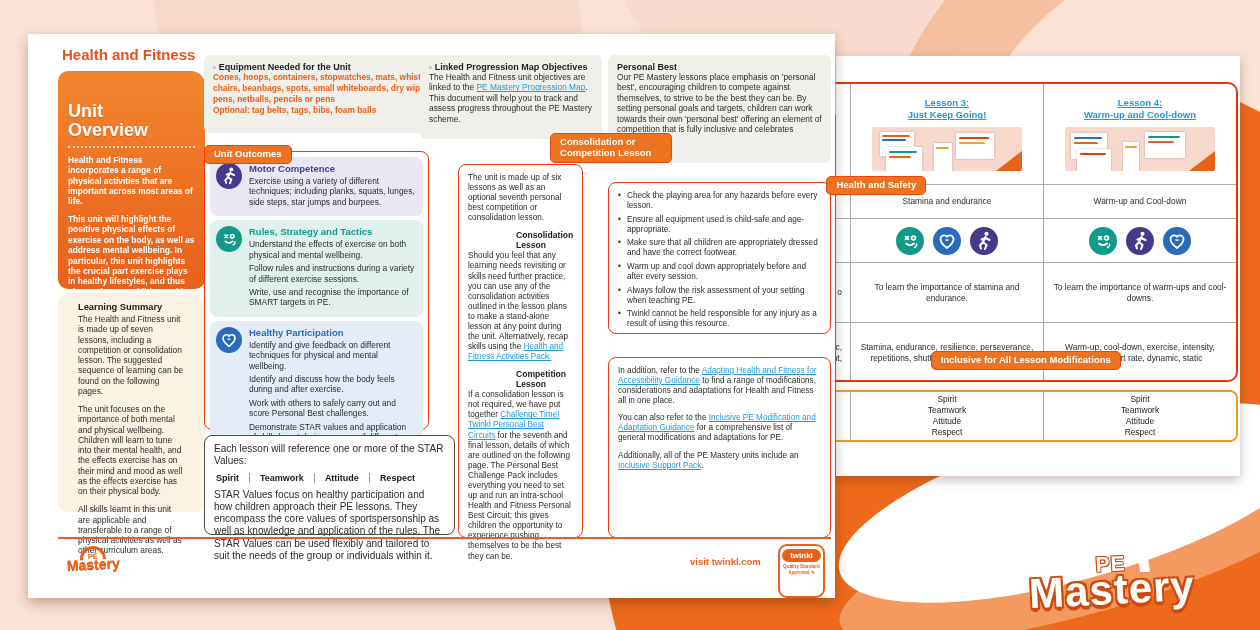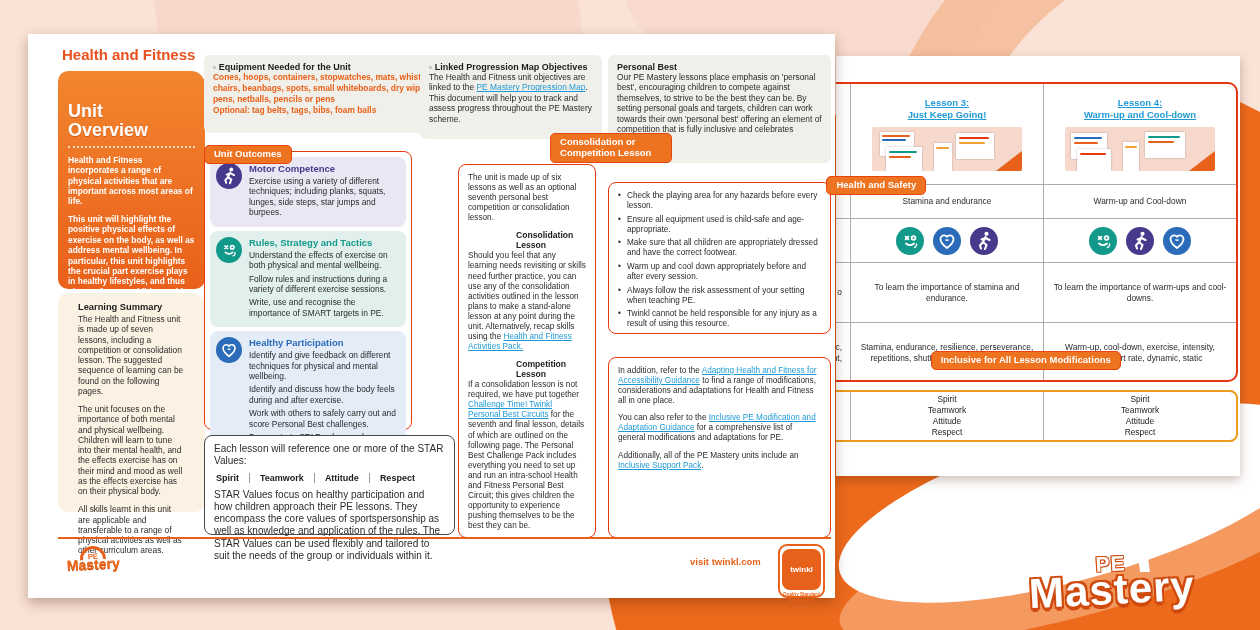--- a/index.html
+++ b/index.html
@@ -75,21 +75,21 @@
   .cons-box p { font-size:8.2px; line-height:1.23; color:#2b2b2b; margin-bottom:7px; }
   .cons-box h5 { font-size:8.6px; color:#1c1c1c; margin-bottom:1px;margin-left:48px; }
 
   
   .blist div { position:relative; padding-left:9px; font-size:8.2px; line-height:1.2; color:#2b2b2b; margin-bottom:4px; }
   .blist div::before { content:"•"; position:absolute; left:0; top:0; color:#2b2b2b; }
 
   
   .visit { font-size:9.5px; font-weight:bold; color:#e8611a; }
   .badge { width:47px; height:54px; background:#fff; border:2px solid #e8611a; border-radius:9px; padding:3px 2px; text-align:center; }
-  .badge .cloud { background:#e8611a; border-radius:8px; color:#fff; font-size:8px; font-weight:bold; padding:16px 0; margin-bottom:2px; }
+  .badge .cloud { background:#e8611a; border-radius:8px; color:#fff; font-size:8px; font-weight:bold; padding:2px 0; margin-bottom:2px; }
   .badge .bt { font-size:4.6px; color:#e8611a; font-weight:bold; line-height:1.25; }
 
   .minilogo { text-align:center; width:74px; transform:rotate(-3deg); }
   .minilogo .arch { width:26px; height:14px; border:3.5px solid #e8611a; border-bottom:none; border-radius:26px 26px 0 0; margin:0 auto -4px; position:relative; }
   .minilogo .pe { position:absolute; left:50%; bottom:-1px; transform:translateX(-50%); font-size:7.5px; font-weight:900; color:#e8611a; }
   .minilogo .mastery { font-size:14px; font-weight:900; color:#ed6a1c; text-shadow:0 1px 0 #c94a10; }
 
   
   .p2-redbox { position:absolute; left:-30px; top:26px; width:432px; height:300px; border:2px solid #e63312; border-radius:10px; overflow:hidden; background:#fff; }
   .p2-grid { display:grid; grid-template-columns:42px 193px 193px; height:100%; }
@@ -321,21 +321,21 @@
     </div>
 
     
     <div class="p-abs grybox" style="left:580px;top:21px;width:223px;height:108px;">
       <h4>Personal Best</h4>
       <div class="bodytxt">Our PE Mastery lessons place emphasis on 'personal best', encouraging children to compete against themselves, to strive to be the best they can be. By setting personal goals and targets, children can work towards their own 'personal best' offering an element of competition that is fully inclusive and celebrates progress.</div>
     </div>
 
     
     <div class="p-abs tab" style="left:176px;top:100px;">Unit Outcomes</div>
-    <div class="p-abs redbox oc-panel" style="left:176px;top:117px;width:208px;height:279px;align-items:center;">
+    <div class="p-abs redbox oc-panel" style="left:176px;top:117px;width:225px;height:279px;align-items:center;">
       <div class="oc-sec tint-purple">
         <span class="ic bg-purple">
             <svg width="22" height="22" viewBox="0 0 24 24">
               <use href="#ico-runner"></use>
             </svg>
           </span>
         <div>
           <h5 class="c-purple">Motor Competence</h5>
           <p>Exercise using a variety of different techniques; including planks, squats, lunges, side steps, star jumps and burpees.</p>
         </div>
@@ -379,21 +379,21 @@
         <span>Respect</span>
       </div>
       <div class="small">STAR Values focus on healthy participation and how children approach their PE lessons. They encompass the core values of sportspersonship as well as knowledge and application of the rules. The STAR Values can be used flexibly and tailored to suit the needs of the group or individuals within it.</div>
     </div>
 
     
     <div class="p-abs tab" style="left:430px;top:99px;width:122px;">
       <div>Consolidation or</div>
       <div>Competition Lesson</div>
     </div>
-    <div class="p-abs redbox cons-box" style="left:430px;top:130px;width:138px;height:374px;">
+    <div class="p-abs redbox cons-box" style="left:430px;top:130px;width:125px;height:374px;">
       <p>The unit is made up of six lessons as well as an optional seventh personal best competition or consolidation lesson.</p>
       <h5>Consolidation Lesson</h5>
       <p><span>Should you feel that any learning needs revisiting or skills need further practice, you can use any of the consolidation activities outlined in the lesson plans to make a stand-alone lesson at any point during the unit. Alternatively, recap skills using the </span><a class="lnk">Health and Fitness Activities Pack.</a></p>
       <h5>Competition Lesson</h5>
       <p><span>If a consolidation lesson is not required, we have put together </span><a class="lnk">Challenge Time! Twinkl Personal Best Circuits</a><span> for the seventh and final lesson, details of which are outlined on the following page. The Personal Best Challenge Pack includes everything you need to set up and run an intra-school Health and Fitness Personal Best Circuit; this gives children the opportunity to experience pushing themselves to be the best they can be.</span></p>
     </div>
 
     
     <div class="p-abs tab" style="left:580px;top:131px;">Health and Safety</div>
     <div class="p-abs redbox blist" style="left:580px;top:148px;width:223px;height:152px;padding:8px 9px 4px;">

